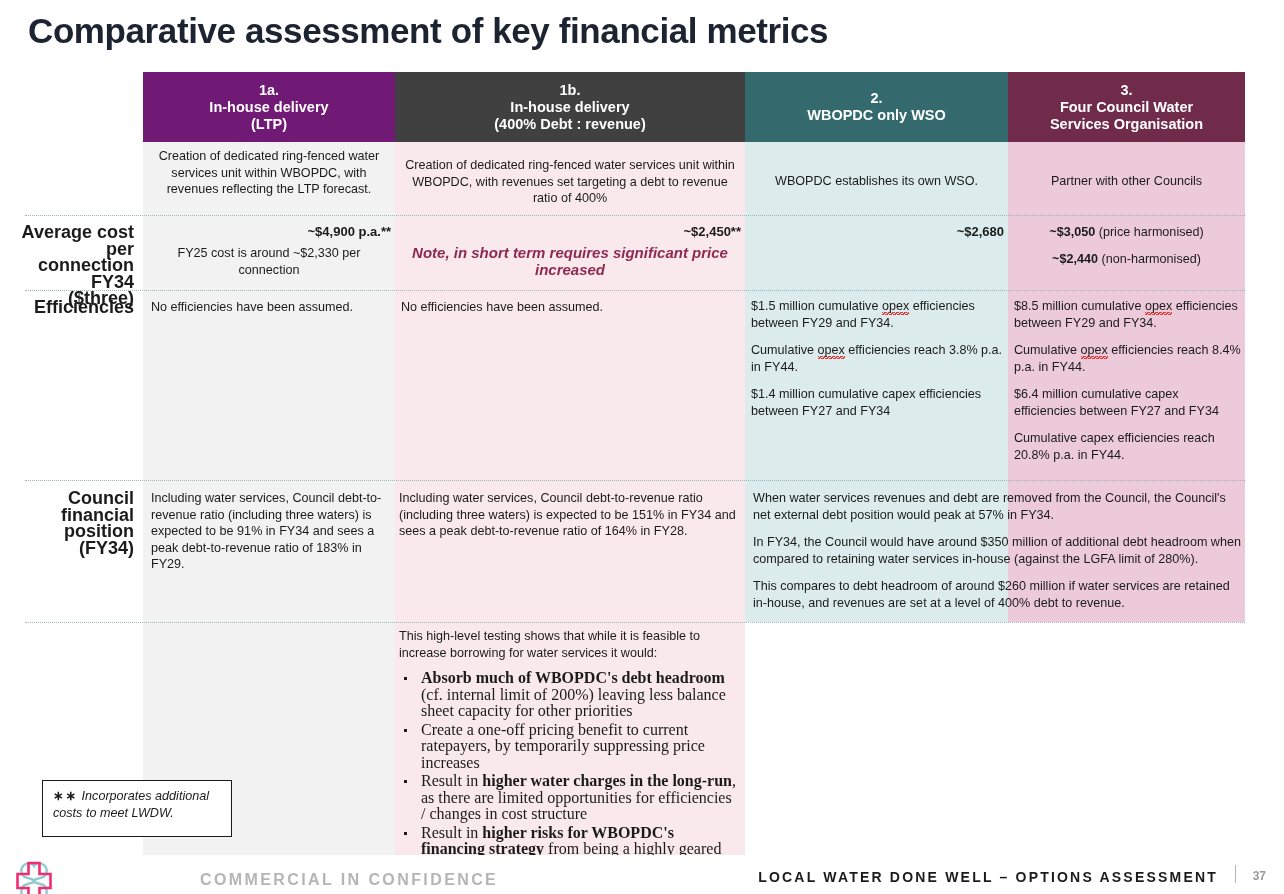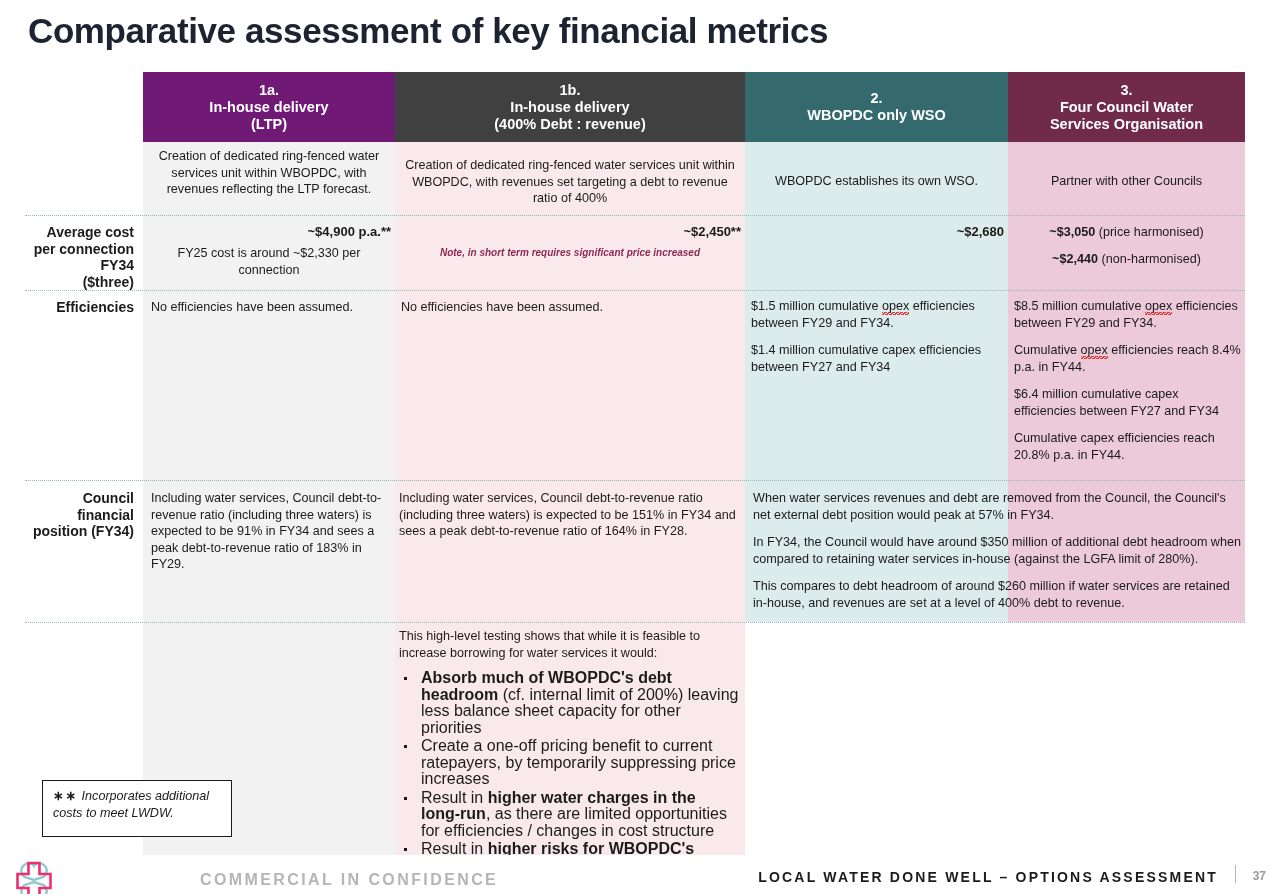--- a/index.html
+++ b/index.html
@@ -37,21 +37,21 @@
   .h-2 {left:745px;width:263px;background:#346a6e;}
   .h-3 {left:1008px;width:237px;background:#702a4a;}
 
   
   .sep{position:absolute;left:25px;width:1220px;height:0;
        border-top:1.5px dotted #9fb3bd;}
 
   
   .cell{position:absolute;font-size:12.6px;line-height:16.5px;color:#1b1b1b;}
   .rowlabel{position:absolute;right:0;width:130px;text-align:right;
-            font-size:14px;font-weight:bold;line-height:16.5px;color:#1b1b1b;}
+            font-size:18px;font-weight:bold;line-height:16.5px;color:#1b1b1b;}
   .ctr{text-align:center;}
   .lft{text-align:left;}
   .b{font-weight:bold;text-align:right;}
   .note-it{color:#8e2a52;font-weight:bold;font-style:italic;}
   .sp{margin-bottom:11px;}
   .sp:last-child{margin-bottom:0;}
   .spell{ text-decoration:none;
     background-image:repeating-linear-gradient(135deg,#e23b3b 0,#e23b3b 1px,transparent 1px,transparent 2px);
     background-repeat:repeat-x;background-size:4px 3px;background-position:0 100%;
     padding-bottom:2px;}
@@ -124,40 +124,41 @@
     <div>Average cost</div>
     <div>per connection</div>
     <div>FY34</div>
     <div>($three)</div>
   </div>
 
   <div class="cell ctr b" style="left:147px;top:152px;width:244px;font-size:13px;">~$4,900 p.a.**</div>
   <div class="cell ctr" style="left:147px;top:173px;width:244px;">FY25 cost is around ~$2,330 per connection</div>
 
   <div class="cell ctr b" style="left:399px;top:152px;width:342px;font-size:13px;">~$2,450**</div>
-  <div class="cell ctr note-it" style="left:396px;top:173px;width:348px;font-size:10px;">Note, in short term requires significant price increased</div>
+  <div class="cell ctr note-it" style="left:396px;top:173px;width:348px;font-size:15px;">Note, in short term requires significant price increased</div>
 
   <div class="cell ctr b" style="left:749px;top:152px;width:255px;font-size:13px;">~$2,680</div>
 
   <div class="cell ctr" style="left:1012px;top:152px;width:229px;">
     <span class="b">~$3,050</span><span> (price harmonised)</span>
   </div>
   <div class="cell ctr" style="left:1012px;top:179px;width:229px;">
     <span class="b">~$2,440</span><span> (non-harmonised)</span>
   </div>
 
   <div class="sep" style="top:218px;"></div>
 
   <div class="rowlabel b" style="top:227px;right:1150px;width:120px;">Efficiencies</div>
 
   <div class="cell lft" style="left:151px;top:227px;width:240px;">No efficiencies have been assumed.</div>
   <div class="cell lft" style="left:401px;top:227px;width:338px;">No efficiencies have been assumed.</div>
 
   <div class="cell lft" style="left:751px;top:226px;width:256px;" id="eff-c2">
       <div class="sp"><span>$1.5 million cumulative </span><span class="spell">opex</span><span> efficiencies between FY29 and FY34.</span></div>
+      <div class="sp"><span>Cumulative </span><span class="spell">opex</span><span> efficiencies reach 3.8% p.a. in FY44.</span></div>
       <div class="sp">$1.4 million cumulative capex efficiencies between FY27 and FY34</div>
     </div>
   <div class="cell lft" style="left:1014px;top:226px;width:228px;" id="eff-c3">
       <div class="sp"><span>$8.5 million cumulative </span><span class="spell">opex</span><span> efficiencies between FY29 and FY34.</span></div>
       <div class="sp"><span>Cumulative </span><span class="spell">opex</span><span> efficiencies reach 8.4% p.a. in FY44.</span></div>
       <div class="sp">$6.4 million cumulative capex efficiencies between FY27 and FY34</div>
       <div class="sp">Cumulative capex efficiencies reach 20.8% p.a. in FY44.</div>
     </div>
 
   <div class="sep" style="top:408px;"></div>
@@ -173,21 +174,21 @@
 
   <div class="cell lft" style="left:753px;top:418px;width:492px;" id="council-merged">
       <div class="sp">When water services revenues and debt are removed from the Council, the Council's net external debt position would peak at 57% in FY34.</div>
       <div class="sp">In FY34, the Council would have around $350 million of additional debt headroom when compared to retaining water services in-house (against the LGFA limit of 280%).</div>
       <div class="sp">This compares to debt headroom of around $260 million if water services are retained in-house, and revenues are set at a level of 400% debt to revenue.</div>
     </div>
 
   <div class="sep" style="top:550px;"></div>
 
   <div class="cell lft" style="left:399px;top:556px;width:340px;">This high-level testing shows that while it is feasible to increase borrowing for water services it would:</div>
-  <ul class="bullets" style="position:absolute;left:399px;top:592px;width:340px;" id="testing-bullets">
+  <ul class="bullets" style="position:absolute;left:399px;top:592px;width:340px;font-family:Liberation Serif, serif;" id="testing-bullets">
       <li><span class="b">Absorb much of WBOPDC's debt headroom</span><span> (cf. internal limit of 200%) leaving less balance sheet capacity for other priorities</span></li>
       <li><span>Create a one-off pricing benefit to current ratepayers, by temporarily suppressing price increases</span></li>
       <li><span>Result in </span><span class="b">higher water charges in the long-run</span><span>, as there are limited opportunities for efficiencies / changes in cost structure</span></li>
       <li><span>Result in </span><span class="b">higher risks for WBOPDC's financing strategy</span><span> from being a highly geared Council.</span></li>
     </ul>
 
 </div>
 
 <div class="footnote">
   <span class="stars">∗∗</span>

